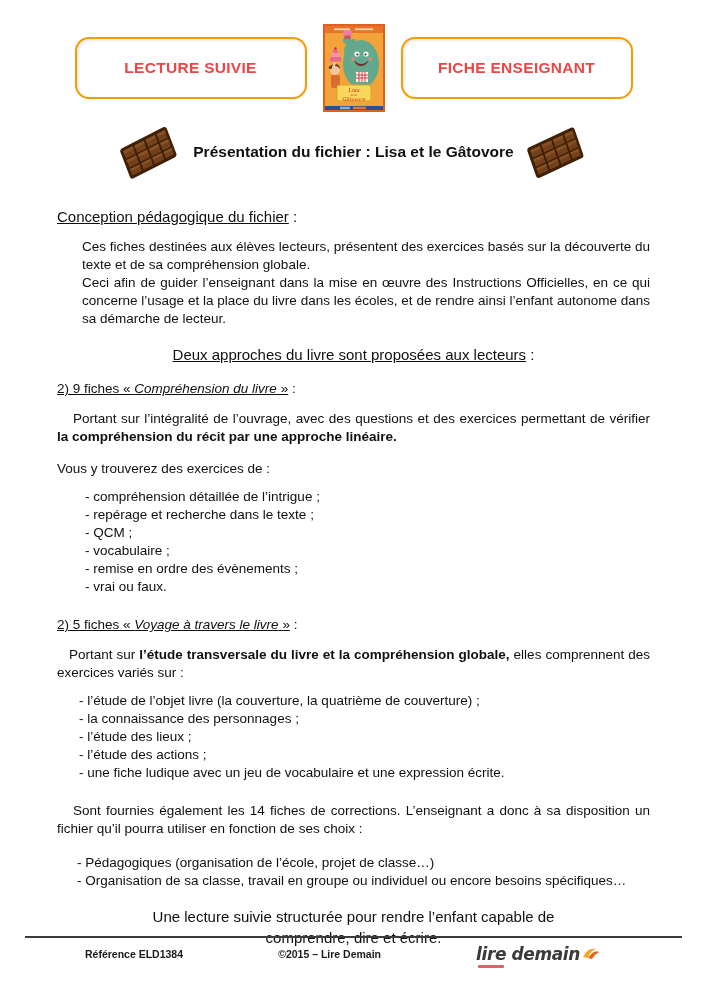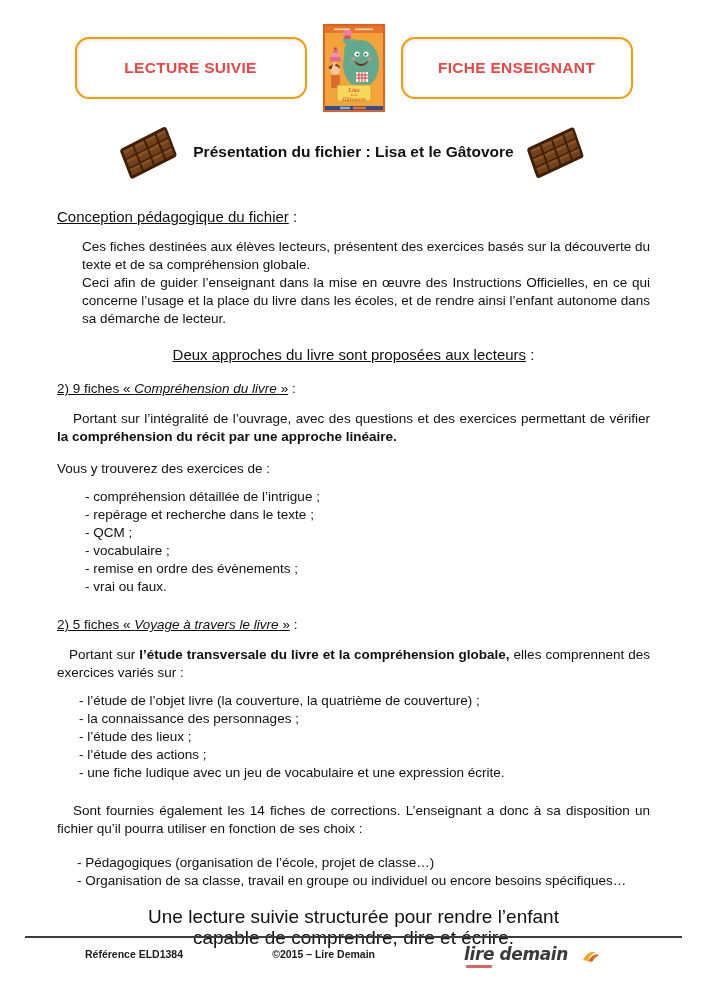--- a/index.html
+++ b/index.html
@@ -40,31 +40,31 @@
   .block-ind { margin-left:25px; text-align:justify; white-space:pre-line; }
   .jst { text-align:justify; }
   .ti { text-indent:16px; }
   .ti2 { text-indent:12px; }
   .list1 { margin-left:28px; }
   .list2 { margin-left:22px; }
   .choice { text-indent:20px; }
   p { margin:0; }
   b { font-weight:bold; }
   i { font-style:italic; }
-  .closing { text-align:center; width:470px; margin:16px auto 8px; font-size:19px; line-height:21px; }
+  .closing { text-align:center; width:470px; margin:16px auto 8px; font-size:15px; line-height:21px; }
 
   
   .footer-line { position:absolute; left:25px; right:25px; top:936px; border-top:2.5px solid #3C3C3C; }
   .footer-row {
     position:absolute; top:948px; left:85px; width:515px;
     display:flex; justify-content:space-between; align-items:flex-start;
     font-size:10.5px; font-weight:600; color:#1A1A1A;
   }
   .logo { display:flex; flex-direction:column; align-items:flex-start; margin-top:-4px; }
-  .logo-main { display:flex; align-items:flex-end; gap:12px; }
+  .logo-main { display:flex; align-items:flex-start; gap:0; }
   .logo-text { font-family:"DejaVu Sans", sans-serif; font-style:italic; font-size:17px; font-weight:600; color:#3A3A3A; letter-spacing:-.4px; }
   .logo-tagline { width:26px; height:3px; background:#C33; opacity:.75; margin:1px 0 0 2px; border-radius:1px; }
 </style>
 </head>
 <body>
 
 <div class="page">
 
   <div class="header-row">
     <div class="badge">

